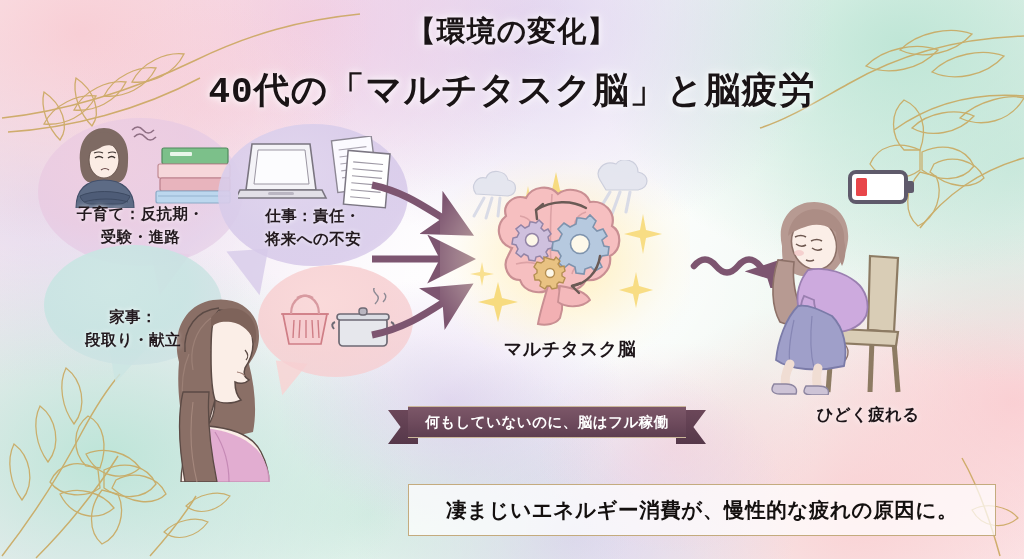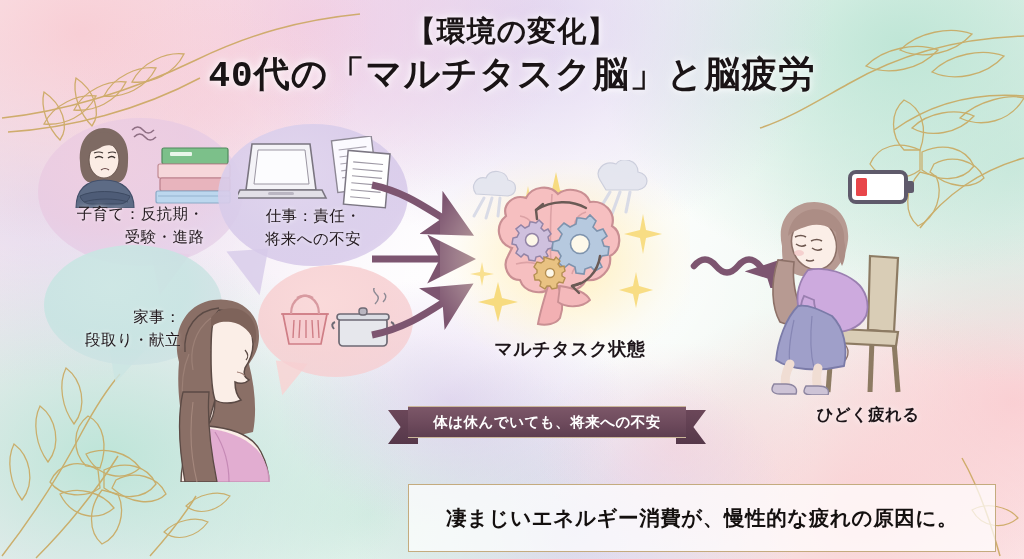--- a/index.html
+++ b/index.html
@@ -45,43 +45,43 @@
   
   .title-block {
     position: absolute;
     left: 0; right: 0; top: 16px;
     text-align: center;
     color: #1a1416;
     font-family: Liberation Mono, monospace;
     text-shadow: 0 0 6px rgba(255,255,255,0.9), 0 0 14px rgba(255,255,255,0.75);
   }
   .title-line1 { font-size: 29px; font-weight: 700; letter-spacing: 1px; line-height: 1.25; }
-  .title-line2 { font-size: 36px; font-weight: 700; letter-spacing: 1px; line-height: 1.3; margin-top: 2px; }
+  .title-line2 { font-size: 36px; font-weight: 700; letter-spacing: 1px; line-height: 1.3; margin-top: 18px; }
 
   
   .bubble {
     position: absolute;
     border-radius: 50%;
     display: flex;
     flex-direction: column;
     align-items: center;
     justify-content: flex-end;
   }
   .bubble-tail {
     position: absolute;
     width: 0; height: 0;
   }
   .bubble-text {
     position: relative;
     z-index: 3;
-    text-align: right;
+    text-align: center;
     color: #231a1f;
     font-size: 15.5px;
     line-height: 1.45;
-    font-weight: 400;
+    font-weight: 700;
     letter-spacing: 0.4px;
     text-shadow: 0 0 5px rgba(255,255,255,0.85);
   }
 
   #bubble-kosodate {
     left: 38px; top: 118px; width: 205px; height: 148px;
     background:
       radial-gradient(ellipse at 34% 30%, rgba(238,206,225,0.92) 0%, rgba(233,203,226,0.85) 45%, rgba(228,206,232,0.80) 70%, rgba(236,214,230,0.72) 100%);
     padding-bottom: 18px; box-sizing: border-box;
   }
@@ -187,21 +187,21 @@
     font-size: 16.5px;
     font-weight: 600;
     line-height: 1.55;
     letter-spacing: 0.3px;
     text-shadow: 0 0 6px rgba(255,255,255,0.92);
   }
   #fatigue-caption .l2 { display: block; }
 
   
   #bottom-box {
-    position: absolute; left: 408px; top: 484px; width: 588px; height: 68px;
+    position: absolute; left: 408px; top: 484px; width: 588px; height: 52px;
     background: rgba(255,255,255,0.72);
     border: 1.5px solid #c4ab7e;
     display: flex; align-items: center; justify-content: center;
     box-sizing: border-box;
   }
   #bottom-box-text {
     color: #14100f; font-size: 20.5px; font-weight: 600; letter-spacing: 0.6px; white-space: nowrap;
   }
 
   
@@ -493,21 +493,21 @@
       <g fill="none" stroke="#6a5a55" stroke-width="2.4" stroke-linecap="round">
         <path d="M96 50 C112 40 132 40 146 48"></path>
         <path d="M96 50 l7 -6 M96 50 l1 9"></path>
         <path d="M160 96 C158 112 146 124 132 126"></path>
         <path d="M132 126 l9 -3 M132 126 l7 7"></path>
       </g>
     </svg>
   </div>
 
   <div id="brain-label">
-    <div>マルチタスク状態</div>
+    <div>マルチタスク脳</div>
   </div>
 
   <svg class="illus" style="left:690px; top:246px;" width="120" height="42">
     <defs>
       <marker id="ah2" markerWidth="6.5" markerHeight="6.5" refX="4" refY="3.25" orient="auto">
         <path d="M0,0 L6.5,3.25 L0,6.5 L1.7,3.25 Z" fill="#7d5570"></path>
       </marker>
     </defs>
     <path d="M4 20 q11 -13 22 0 q11 13 22 0 q11 -13 22 0 q9 11 18 2" fill="none" stroke="#7d5570" stroke-width="6.5" stroke-linecap="round" marker-end="url(#ah2)"></path>
   </svg>
@@ -568,21 +568,21 @@
     <path d="M66 168 C64 176 64 182 66 188" stroke="#f0ddd3" stroke-width="9" fill="none" stroke-linecap="round"></path>
 
     <path d="M22 184 C18 190 20 194 28 194 L44 194 C46 188 42 184 34 184 Z" fill="#cdc3d6" stroke="#8d85a0" stroke-width="1.4"></path>
     <path d="M54 186 C50 192 52 195 60 195 L76 195 C78 189 74 186 66 186 Z" fill="#cdc3d6" stroke="#8d85a0" stroke-width="1.4"></path>
   </svg>
 
   <div id="ribbon">
     <div class="ribbon-wing left"></div>
     <div class="ribbon-wing right"></div>
     <div id="ribbon-body">
-      <span id="ribbon-text">体は休んでいても、将来への不安</span>
+      <span id="ribbon-text">何もしていないのに、脳はフル稼働</span>
     </div>
   </div>
 
   <div id="fatigue-caption">
     <span class="l2">ひどく疲れる</span>
   </div>
 
   <div id="bottom-box">
     <span id="bottom-box-text">凄まじいエネルギー消費が、慢性的な疲れの原因に。</span>
   </div>

